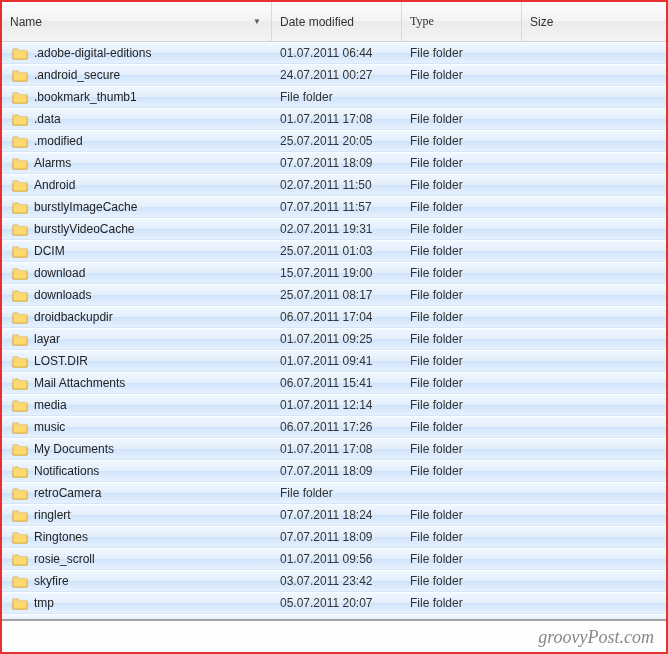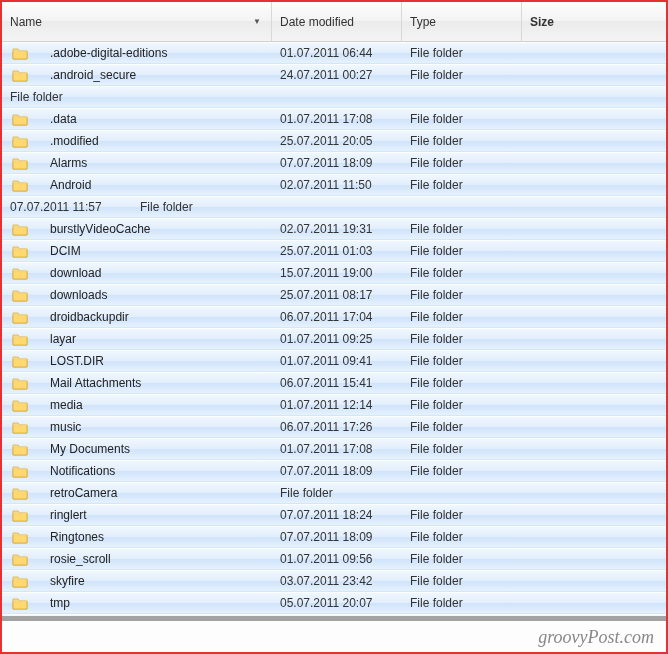--- a/index.html
+++ b/index.html
@@ -24,22 +24,22 @@
       display: flex;
       align-items: center;
       padding: 0 8px;
       border-right: 1px solid #d8d8d8;
       color: #333;
       font-size: 12px;
       position: relative;
     }
     .header-cell.name { width: 270px; }
     .header-cell.date { width: 130px; }
-    .header-cell.type { width: 120px; }
-    .header-cell.size { flex: 1; border-right: none; font-weight: bold; }
+    .header-cell.type { width: 120px; font-family: Liberation Serif, serif; }
+    .header-cell.size { flex: 1; border-right: none; }
     .sort-arrow {
       position: absolute;
       right: 10px;
       color: #555;
       font-size: 8px;
     }
     .file-list {
       flex: 1;
       overflow-y: auto;
     }
@@ -51,41 +51,41 @@
       border-bottom: 1px solid #d4e6fb;
       border-top: 1px solid #fbfdff;
       font-size: 12px;
       color: #222;
     }
     .cell-name {
       width: 270px;
       display: flex;
       align-items: center;
       padding-left: 10px;
-      gap: 22px;
+      gap: 6px;
       white-space: nowrap;
       overflow: hidden;
     }
     .cell-date { width: 130px; padding-left: 8px; color: #333; }
     .cell-type { width: 120px; padding-left: 8px; color: #333; }
     .cell-size { flex: 1; padding-left: 8px; text-align: right; padding-right: 12px; color: #333; }
     .folder-icon {
       width: 16px;
       height: 14px;
       flex-shrink: 0;
     }
     .folder-icon svg { display: block; }
     .footer {
       padding: 6px 12px 4px 0;
       text-align: right;
       font-family: "Comic Sans MS", cursive;
       font-style: italic;
       font-size: 18px;
       color: #888;
-      border-top: 5px solid #a3a3a3;
+      border-top: 2px solid #a3a3a3;
       background: #fdfdfd;
     }
   </style>
 </head>
 <body>
 
 <div class="header-row">
   <div class="header-cell name">
     <span>Name</span>
     <span class="sort-arrow">▼</span>
@@ -126,20 +126,30 @@
             <path d="M1 5 L15 5" stroke="#fff3c6" stroke-width="0.6"></path>
           </svg>
         </span>
         <span>.android_secure</span>
       </div>
       <div class="cell-date">24.07.2011 00:27</div>
       <div class="cell-type">File folder</div>
       <div class="cell-size"></div>
     </div>
     <div class="file-row">
+      <div class="cell-name">
+        <span class="folder-icon">
+          <svg viewBox="0 0 16 14" width="16" height="14">
+            <path d="M1 3 L1 13 L15 13 L15 5 L8 5 L6 3 Z" fill="#ffe79b" stroke="#d8a93a" stroke-width="0.8"></path>
+            <path d="M1 5 L15 5 L15 13 L1 13 Z" fill="#ffd96f" stroke="#d8a93a" stroke-width="0.8"></path>
+            <path d="M1 5 L15 5" stroke="#fff3c6" stroke-width="0.6"></path>
+          </svg>
+        </span>
+        <span>.bookmark_thumb1</span>
+      </div>
       <div class="cell-type">File folder</div>
       <div class="cell-size"></div>
     </div>
     <div class="file-row">
       <div class="cell-name">
         <span class="folder-icon">
           <svg viewBox="0 0 16 14" width="16" height="14">
             <path d="M1 3 L1 13 L15 13 L15 5 L8 5 L6 3 Z" fill="#ffe79b" stroke="#d8a93a" stroke-width="0.8"></path>
             <path d="M1 5 L15 5 L15 13 L1 13 Z" fill="#ffd96f" stroke="#d8a93a" stroke-width="0.8"></path>
             <path d="M1 5 L15 5" stroke="#fff3c6" stroke-width="0.6"></path>
@@ -190,20 +200,30 @@
             <path d="M1 5 L15 5" stroke="#fff3c6" stroke-width="0.6"></path>
           </svg>
         </span>
         <span>Android</span>
       </div>
       <div class="cell-date">02.07.2011 11:50</div>
       <div class="cell-type">File folder</div>
       <div class="cell-size"></div>
     </div>
     <div class="file-row">
+      <div class="cell-name">
+        <span class="folder-icon">
+          <svg viewBox="0 0 16 14" width="16" height="14">
+            <path d="M1 3 L1 13 L15 13 L15 5 L8 5 L6 3 Z" fill="#ffe79b" stroke="#d8a93a" stroke-width="0.8"></path>
+            <path d="M1 5 L15 5 L15 13 L1 13 Z" fill="#ffd96f" stroke="#d8a93a" stroke-width="0.8"></path>
+            <path d="M1 5 L15 5" stroke="#fff3c6" stroke-width="0.6"></path>
+          </svg>
+        </span>
+        <span>burstlyImageCache</span>
+      </div>
       <div class="cell-date">07.07.2011 11:57</div>
       <div class="cell-type">File folder</div>
       <div class="cell-size"></div>
     </div>
     <div class="file-row">
       <div class="cell-name">
         <span class="folder-icon">
           <svg viewBox="0 0 16 14" width="16" height="14">
             <path d="M1 3 L1 13 L15 13 L15 5 L8 5 L6 3 Z" fill="#ffe79b" stroke="#d8a93a" stroke-width="0.8"></path>
             <path d="M1 5 L15 5 L15 13 L1 13 Z" fill="#ffd96f" stroke="#d8a93a" stroke-width="0.8"></path>

